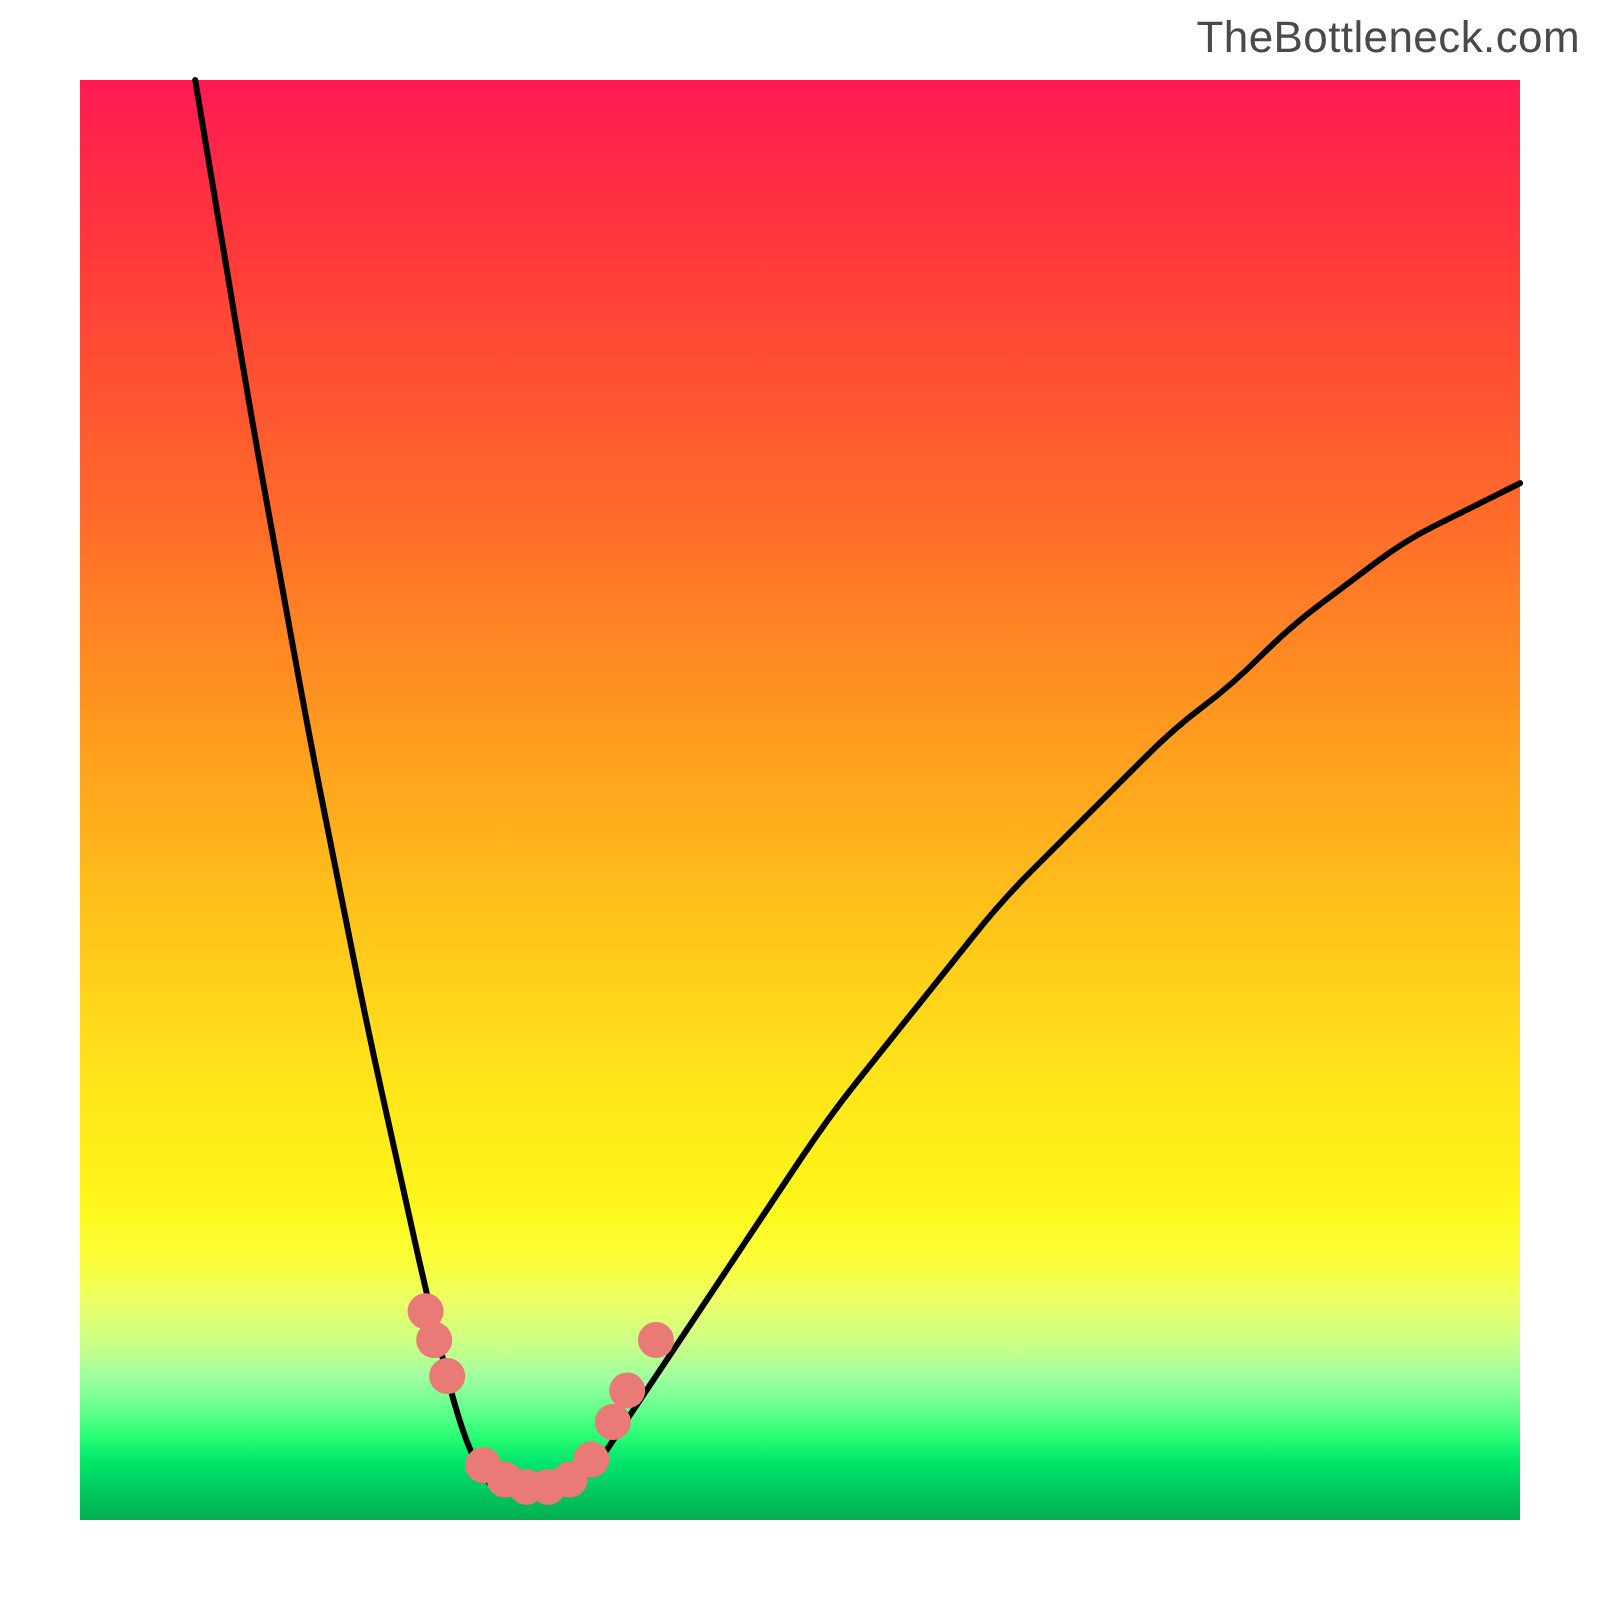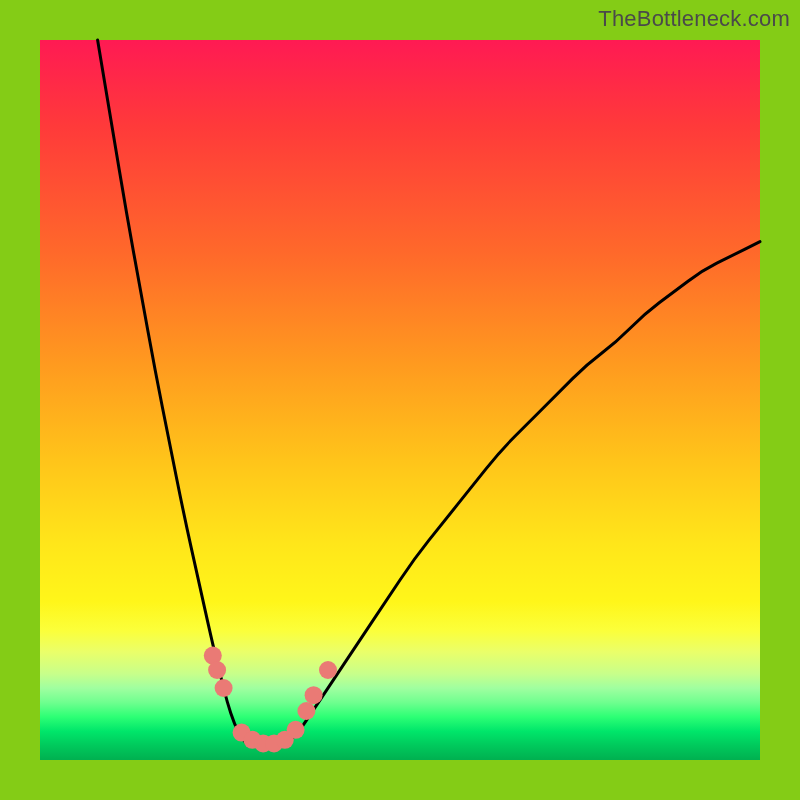--- a/index.html
+++ b/index.html
@@ -10,21 +10,21 @@
     background: #000;
     font-family: Arial, Helvetica, sans-serif;
     overflow: hidden;
   }
   .frame {
     position: absolute;
     left: 0;
     top: 0;
     width: 800px;
     height: 800px;
-    background: #84cc16;
+    background: #ffffff;
   }
   .plot-area {
     position: absolute;
     left: 40px;
     top: 40px;
     width: 720px;
     height: 720px;
     
     background:
       linear-gradient(

